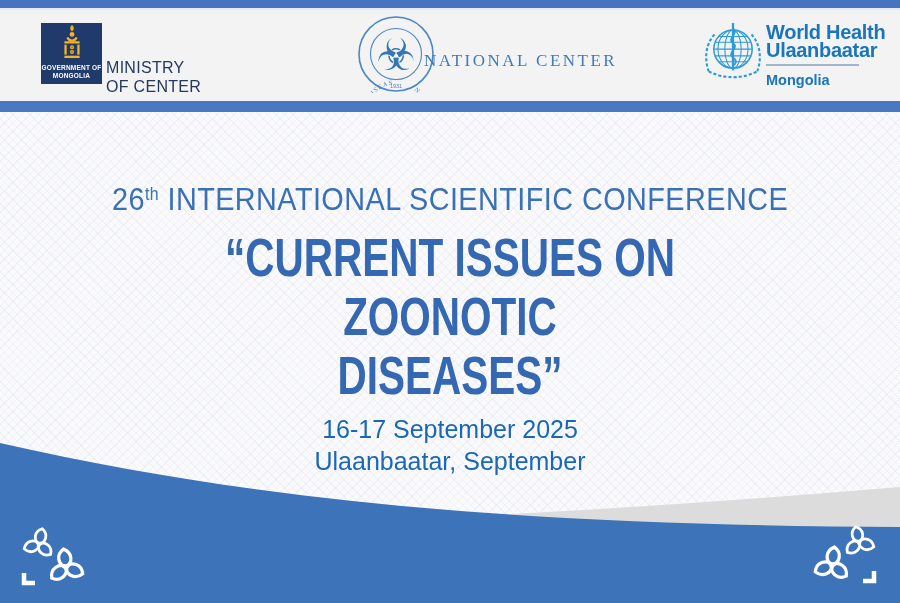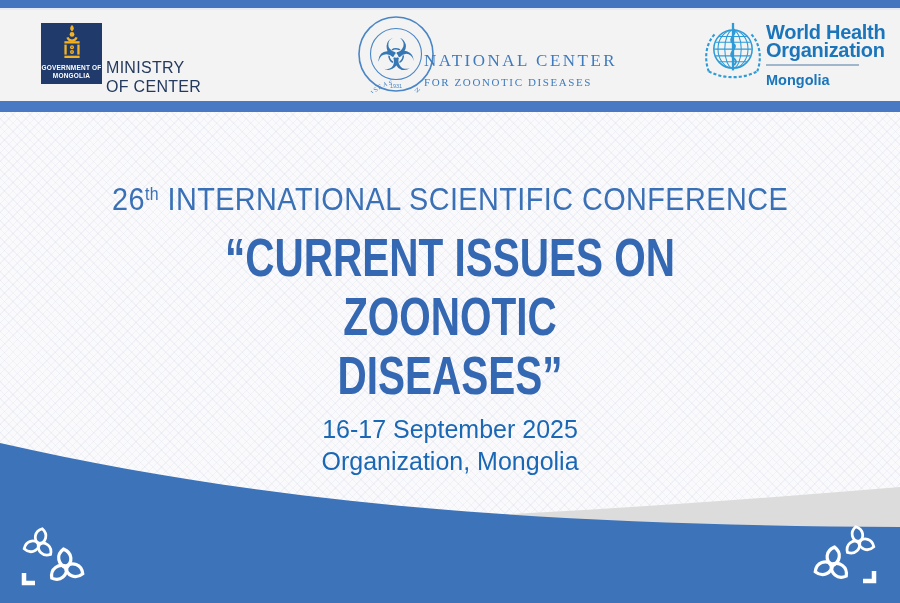--- a/index.html
+++ b/index.html
@@ -98,21 +98,20 @@
     <circle r="37" fill="none" stroke="#4A86C5" stroke-width="1.6"></circle>
     <circle r="25.5" fill="none" stroke="#4A86C5" stroke-width="1.1"></circle>
     <text font-size="6.4" letter-spacing="1.1" fill="#4A86C5" font-family="Liberation Serif, serif">
       <textPath href="#sealArc" startOffset="10%">NATIONAL CENTER FOR ZOONOTIC DISEASES</textPath>
     </text>
     <text x="0" y="33.5" text-anchor="middle" font-size="5.5" fill="#4A86C5">1931</text>
     <text x="0" y="15.5" text-anchor="middle" font-size="44" fill="#3577B5" font-family="DejaVu Sans, sans-serif">☣</text>
   </svg>
   <div class="abs nczd-name">
     <div class="l1">NATIONAL CENTER</div>
-    <div class="l2">FOR ZOONOTIC DISEASES</div>
   </div>
 
   <svg class="abs who-emblem" width="62" height="64" viewBox="-32 -30 64 66">
     <defs>
         <clipPath id="globeClip">
           <circle r="19.4"></circle>
         </clipPath>
       </defs>
     <g stroke="#2E9BD7" fill="none">
       <circle r="19.8" stroke-width="1.6"></circle>
@@ -127,36 +126,36 @@
       </g>
       <line x1="0" y1="-27" x2="0" y2="22" stroke-width="2.4"></line>
       <path d="M0 -21 C 7 -17, -7 -11, 0 -6 C 7 -1, -7 4, 0 9 C 5 12.5, 3 15.5, 0 16.5" stroke-width="1.9"></path>
       <path d="M-25 23 C -30 10, -28 -6, -19 -15" stroke-width="2.2" stroke-dasharray="3.2 2.1"></path>
       <path d="M25 23 C 30 10, 28 -6, 19 -15" stroke-width="2.2" stroke-dasharray="3.2 2.1"></path>
       <path d="M-25 23 C -10 31, 10 31, 25 23" stroke-width="2.2" stroke-dasharray="3.2 2.1"></path>
     </g>
   </svg>
   <div class="abs who-text">
     <div class="l">World Health</div>
-    <div class="l">Organization</div>
+    <div class="l">Ulaanbaatar</div>
     <div class="who-rule"></div>
     <div class="who-country">Mongolia</div>
   </div>
 
   <div class="abs midbar"></div>
 
   <div class="abs title-line1">
     <span>26</span><sup>th</sup><span> INTERNATIONAL SCIENTIFIC CONFERENCE</span>
   </div>
   <div class="abs title-theme">“CURRENT ISSUES ON ZOONOTIC
 DISEASES”</div>
 
   <div class="abs date-block">
     <div>16-17 September 2025</div>
-    <div>Organization, Mongolia</div>
+    <div>Ulaanbaatar, September</div>
   </div>
 
   <svg class="abs footer-wave" width="900" height="170" viewBox="0 433 900 170" preserveAspectRatio="none">
     <path d="M 380 520 Q 600 512 900 487 L 900 603 L 380 603 Z" fill="#DCDCDC"></path>
     <path d="M 0 443 C 280 507 560 525 900 527 L 900 603 L 0 603 Z" fill="#3D73B9"></path>
   </svg>
 
   <svg class="abs ornament ornament-left" width="72" height="64" viewBox="0 0 72 64">
     <defs>
       <g id="triq" fill="none" stroke="#ffffff" stroke-width="3.4">

